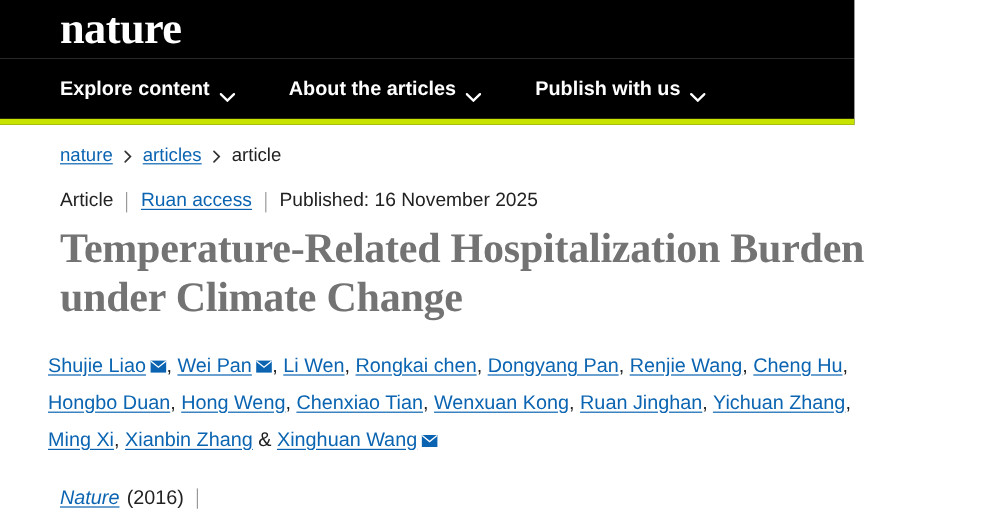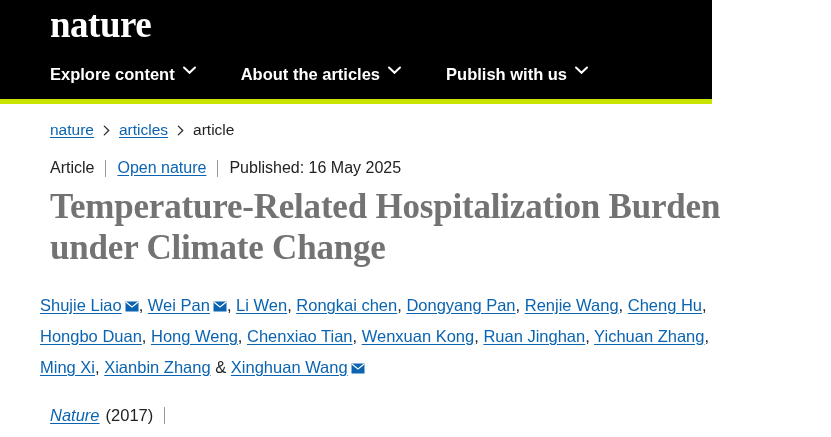--- a/index.html
+++ b/index.html
@@ -38,21 +38,21 @@
     display: flex;
     align-items: center;
     padding-left: 50px;
   }
   .nav-item {
     color: #fff;
     font-size: 16.5px;
     font-weight: 700;
     margin-right: 45px;
     display: flex;
-    align-items: flex-start;
+    align-items: flex-end;
     cursor: pointer;
     white-space: nowrap;
   }
   .nav-item .chev {
     display: inline-block;
     margin-left: 8px;
     width: 13px; height: 8px;
     position: relative;
     top: 1px;
   }
@@ -221,37 +221,37 @@
       <svg viewBox="0 0 8 12" width="7" height="11">
           <path d="M1.5 1 L6.5 6 L1.5 11" stroke="#333" stroke-width="1.6" fill="none" stroke-linecap="round"></path>
         </svg>
     </span>
     <span class="crumb-current">article</span>
   </nav>
 
   <div class="meta-line">
     <span>Article</span>
     <span class="sep"></span>
-    <span class="open-access">Open nature</span>
+    <span class="open-access">Ruan access</span>
     <span class="sep"></span>
-    <span>Published: 16 May 2025</span>
+    <span>Published: 16 November 2025</span>
   </div>
 
   <h1 class="title">Temperature-Related Hospitalization Burden under Climate Change</h1>
 
   <div class="authors"><span class="author">Shujie Liao</span><span class="env-icon"><svg viewBox="0 0 14 11" width="14" height="11">
           <rect x="0.5" y="0.5" width="13" height="10" fill="#0b64b1"></rect>
           <path d="M0.8 1 L7 6 L13.2 1" stroke="#fff" stroke-width="1.1" fill="none"></path>
         </svg></span><span class="amp">, </span><span class="author">Wei Pan</span><span class="env-icon"><svg viewBox="0 0 14 11" width="14" height="11">
           <rect x="0.5" y="0.5" width="13" height="10" fill="#0b64b1"></rect>
           <path d="M0.8 1 L7 6 L13.2 1" stroke="#fff" stroke-width="1.1" fill="none"></path>
         </svg></span><span class="amp">, </span><span class="author">Li Wen</span><span class="amp">, </span><span class="author">Rongkai chen</span><span class="amp">, </span><span class="author">Dongyang Pan</span><span class="amp">, </span><span class="author">Renjie Wang</span><span class="amp">, </span><span class="author">Cheng Hu</span><span class="amp">, </span><span class="author">Hongbo Duan</span><span class="amp">, </span><span class="author">Hong Weng</span><span class="amp">, </span><span class="author">Chenxiao Tian</span><span class="amp">, </span><span class="author">Wenxuan Kong</span><span class="amp">, </span><span class="author">Ruan Jinghan</span><span class="amp">, </span><span class="author">Yichuan Zhang</span><span class="amp">, </span><span class="author">Ming Xi</span><span class="amp">, </span><span class="author">Xianbin Zhang</span><span class="amp"> </span><span class="amp">&amp;</span><span class="amp"> </span><span class="author">Xinghuan Wang</span><span class="env-icon"><svg viewBox="0 0 14 11" width="14" height="11">
           <rect x="0.5" y="0.5" width="13" height="10" fill="#0b64b1"></rect>
           <path d="M0.8 1 L7 6 L13.2 1" stroke="#fff" stroke-width="1.1" fill="none"></path>
         </svg></span></div>
 
   <div class="journal-line">
     <span class="journal-name">Nature</span>
-    <span class="journal-year">(2017)</span>
+    <span class="journal-year">(2016)</span>
     <span class="sep"></span>
   </div>
 
 </div>
 
 </body></html>

